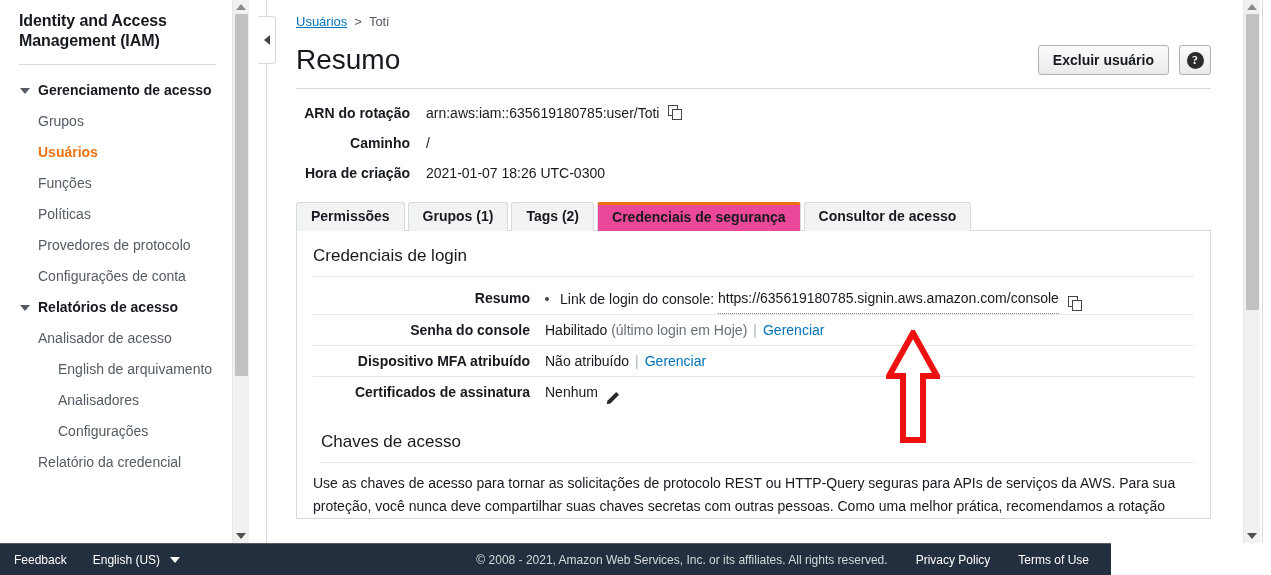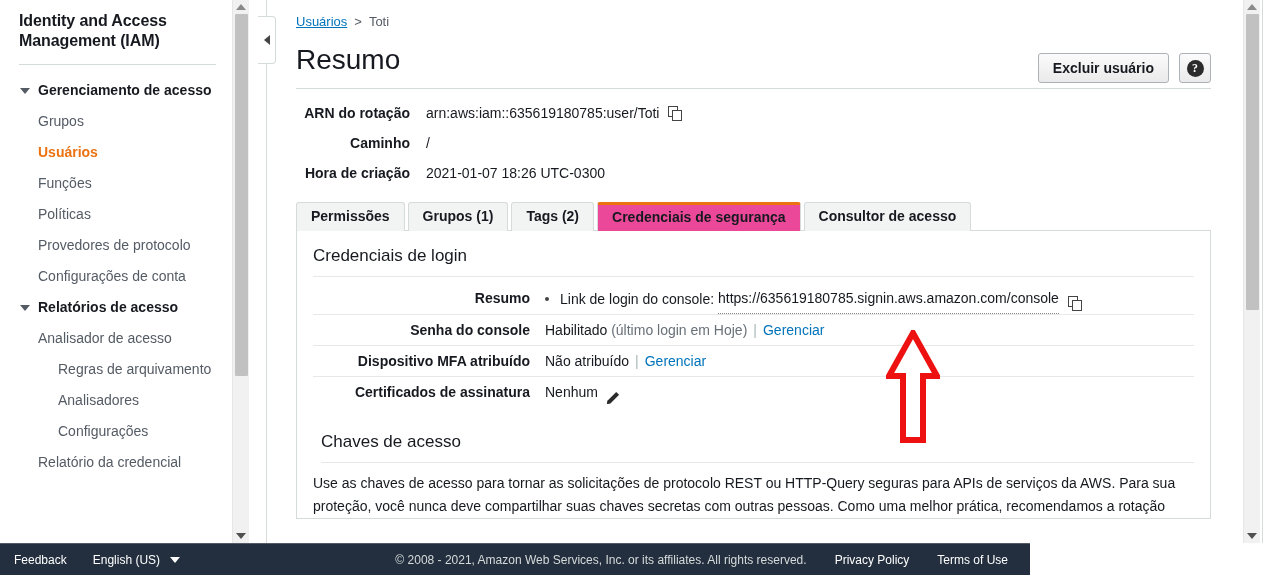--- a/index.html
+++ b/index.html
@@ -141,21 +141,21 @@
   }
   .page-title {
     font-size: 28px;
     font-weight: normal;
     color: #16191f;
     line-height: 40px;
   }
   .head-actions {
     position: absolute;
     right: 0; top: 5px;
-    display: flex; gap: 10px; margin-top: 8px;
+    display: flex; gap: 10px;
   }
   .btn {
     background: linear-gradient(to bottom, #fbfbfb, #eaeaea);
     border: 1px solid #adb1b8;
     border-radius: 3px;
     font-size: 14px;
     font-weight: bold;
     color: #16191f;
     padding: 0 14px;
     height: 30px;
@@ -198,21 +198,21 @@
     text-align: right;
     font-size: 14px;
     font-weight: bold;
     color: #16191f;
     padding-right: 16px;
     white-space: nowrap;
   }
   .sum-value {
     font-size: 14px;
     color: #16191f;
-    display: flex; align-items: flex-end;
+    display: flex; align-items: flex-start;
     white-space: nowrap;
   }
   .copy-icon {
     display: inline-block;
     margin-left: 9px;
     position: relative;
     width: 14px; height: 15px;
     cursor: pointer;
     flex: none;
   }
@@ -364,21 +364,21 @@
     left: 886px; top: 330px;
     width: 54px; height: 113px;
     pointer-events: none;
     z-index: 20;
   }
 
   
   #footer {
     position: absolute;
     left: 0; bottom: 0;
-    width: 1030px; height: 32px;
+    width: 1111px; height: 32px;
     background: #232f3e;
     border-top: 1px solid #545b64;
     display: flex;
     align-items: center;
     color: #d5dbdb;
     font-size: 12px;
   }
   #footer .fl { display: flex; align-items: center; padding-left: 14px; gap: 26px; }
   #footer .fr { margin-left: auto; display: flex; align-items: center; gap: 28px; padding-right: 22px; }
   #footer .f-link { color: #fff; cursor: pointer; }
@@ -434,21 +434,21 @@
       <div class="side-item bold">
         <span class="caret"></span>
         <span>Relatórios de acesso</span>
       </div>
 
       <div class="side-item">
         <span>Analisador de acesso</span>
       </div>
 
       <div class="side-item sub">
-        <span>Regras de arquivamento</span>
+        <span>English de arquivamento</span>
       </div>
 
       <div class="side-item sub">
         <span>Analisadores</span>
       </div>
 
       <div class="side-item sub">
         <span>Configurações</span>
       </div>
 

